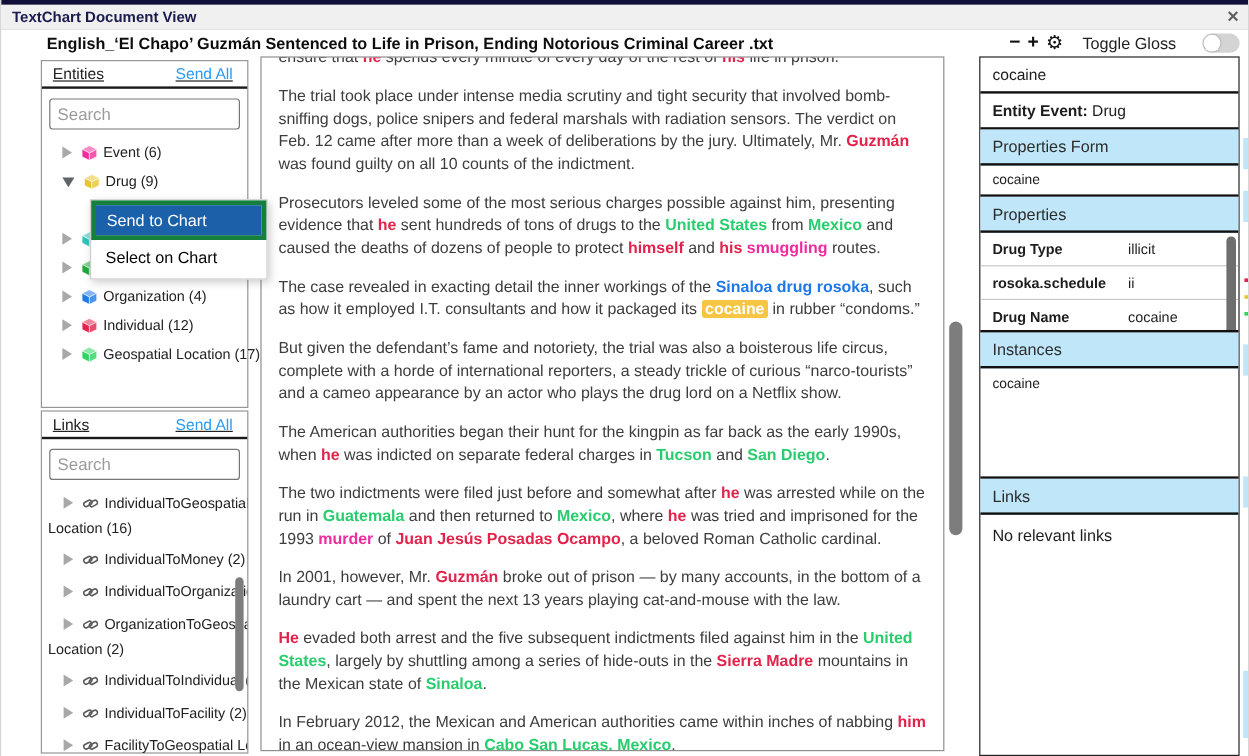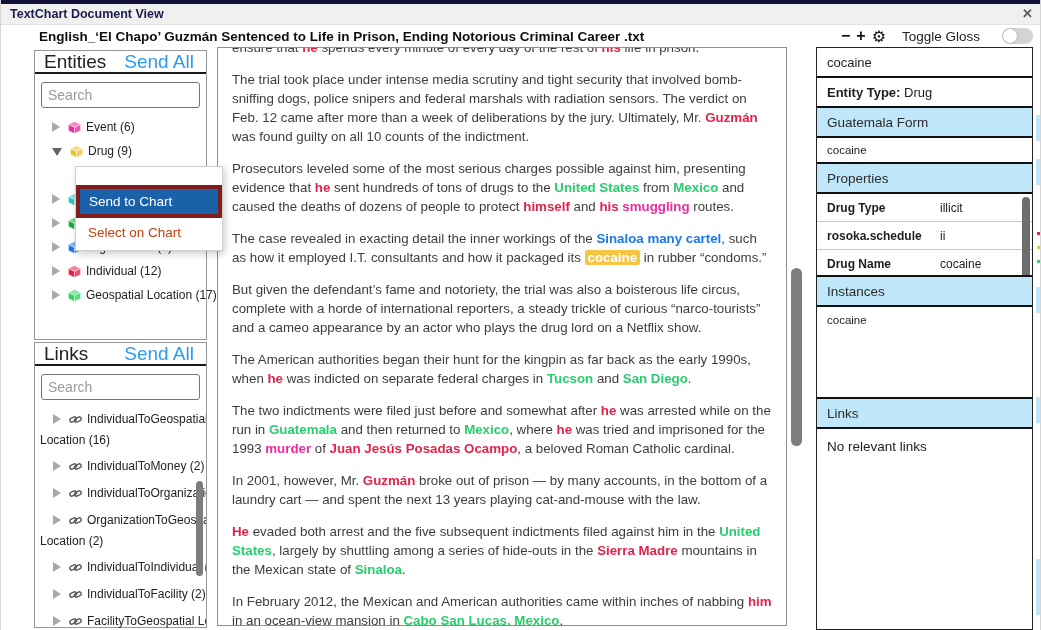--- a/index.html
+++ b/index.html
@@ -20,21 +20,21 @@
   .ctl-btn { font-size:16px; font-weight:700; color:#111; line-height:18px; margin-right:6px; }
   .gear { font-size:16px; color:#111; margin-right:16px; }
   .toggle-label { font-size:13.5px; color:#222; margin-right:22px; }
   .toggle { position:relative; width:31px; height:16px; background:#d4d4d4; border-radius:9px; }
   .toggle-knob { position:absolute; left:1px; top:1px; width:14px; height:14px; background:#fff; border-radius:50%; box-shadow:0 0 2px rgba(0,0,0,.35); }
 
   
   .panel-box { position:absolute; background:#fff; border:1px solid #979797; }
   .entities-box { left:33px; top:50px; width:173px; height:290px; }
   .links-box { left:33px; top:342px; width:173px; height:286px; }
-  .panel-header { display:flex; justify-content:space-between; align-items:center; height:23px; padding:0 12px 0 9px; border-bottom:2px solid #1a1a1a; font-size:19px; color:#222; }
+  .panel-header { display:flex; justify-content:space-between; align-items:center; height:23px; padding:0 12px 0 9px; border-bottom:2px solid #1a1a1a; font-size:13px; color:#222;text-decoration:underline; }
   .send-all { color:#2b9af3; }
   .search-input { display:block; margin:8px 6px 6px 6px; width:159px; height:23px; border:1px solid #767676; border-radius:3px; font-family:"Liberation Sans",sans-serif; font-size:14px; color:#444; padding:12px 6px; outline:none; }
   .search-input::placeholder { color:#9b9b9b; }
 
   .tree { padding-top:1px; }
   .tree-row { display:flex; align-items:center; height:24px; padding-left:17px; font-size:12px; color:#222; white-space:pre; }
   .tree-row.child { padding-left:44px; }
   .tri-r { width:0; height:0; border-left:8px solid #a8a8a8; border-top:5px solid transparent; border-bottom:5px solid transparent; margin-right:8px; flex:none; }
   .tri-d { width:0; height:0; border-top:8px solid #5f6368; border-left:5px solid transparent; border-right:5px solid transparent; margin-right:8px; margin-top:2px; flex:none; }
   .cube { margin-right:5px; flex:none; }
@@ -55,23 +55,23 @@
   .doc-content p:first-child { margin-top:0; }
   b.ent { font-weight:700; }
   .e-individual { color:#e3234b; }
   .e-geo { color:#29cd6e; }
   .e-org { color:#1e78e8; }
   .e-event { color:#f02b9d; }
   .e-drug { background:#f6c544; color:#fff; padding:0 3px; border-radius:2px; font-weight:700; }
 
   
   .ctx-menu { position:absolute; left:74px; top:166px; width:148px; background:#fff; border:1px solid #cfcfcf; box-shadow:2px 3px 7px rgba(0,0,0,.2); z-index:20; }
-  .red-frame { margin-top:18px; border:4px solid #7f1d1d; }
+  .red-frame { margin-top:0; border:4px solid #15803d; }
   .ctx-item-hl { background:#1a61aa; color:#fff; font-size:13.5px; padding:5px 9px; white-space:pre; }
-  .ctx-item { color:#c2410c; font-size:13.5px; padding:7px 16px 10px 12px; white-space:pre; }
+  .ctx-item { color:#000000; font-size:13.5px; padding:7px 16px 10px 12px; white-space:pre; }
 
   
   .rp { position:absolute; left:815px; top:47px; width:217px; height:583px; border:1px solid #222; background:#fff; font-size:13px; color:#1d1d1d; }
   .rp-row { padding:7px 10px 6px 10px; border-bottom:2px solid #111; }
   .rp-head { background:#bfe7f9; padding:7px 10px 6px 10px; border-bottom:2px solid #111; font-size:13.5px; color:#2c2c2c; }
   .rp-sub { padding:6px 10px; font-size:11.5px; border-bottom:2px solid #111; }
   .props { position:relative; height:83px; overflow:hidden; border-bottom:2px solid #111; }
   .prop-row { display:flex; align-items:center; padding:7px 10px 6px 10px; border-bottom:1px solid #c9c9c9; font-size:12px; }
   .prop-name { flex:1; font-weight:700; }
   .prop-value { width:82px; }
@@ -203,42 +203,42 @@
    </svg><span>FacilityToGeospatial Location</span></span><br></div>
     </div>
   <div class="sb-thumb" style="right:3px; top:138px; width:7px; height:95px;"></div>
 </div>
 
 <div class="doc-box">
   <div class="doc-content" id="doc-content">
       <p>ensure that <b class="ent e-individual">he</b> spends every minute of every day of the rest of <b class="ent e-individual">his</b> life in prison.</p>
       <p>The trial took place under intense media scrutiny and tight security that involved bomb-sniffing dogs, police snipers and federal marshals with radiation sensors. The verdict on Feb. 12 came after more than a week of deliberations by the jury. Ultimately, Mr. <b class="ent e-individual">Guzmán</b> was found guilty on all 10 counts of the indictment.</p>
       <p>Prosecutors leveled some of the most serious charges possible against him, presenting evidence that <b class="ent e-individual">he</b> sent hundreds of tons of drugs to the <b class="ent e-geo">United States</b> from <b class="ent e-geo">Mexico</b> and caused the deaths of dozens of people to protect <b class="ent e-individual">himself</b> and <b class="ent e-individual">his</b> <b class="ent e-event">smuggling</b> routes.</p>
-      <p>The case revealed in exacting detail the inner workings of the <b class="ent e-org">Sinaloa many cartel</b>, such as how it employed I.T. consultants and how it packaged its <b class="ent e-drug">cocaine</b> in rubber “condoms.”</p>
+      <p>The case revealed in exacting detail the inner workings of the <b class="ent e-org">Sinaloa drug rosoka</b>, such as how it employed I.T. consultants and how it packaged its <b class="ent e-drug">cocaine</b> in rubber “condoms.”</p>
       <p>But given the defendant’s fame and notoriety, the trial was also a boisterous life circus, complete with a horde of international reporters, a steady trickle of curious “narco-tourists” and a cameo appearance by an actor who plays the drug lord on a Netflix show.</p>
       <p>The American authorities began their hunt for the kingpin as far back as the early 1990s, when <b class="ent e-individual">he</b> was indicted on separate federal charges in <b class="ent e-geo">Tucson</b> and <b class="ent e-geo">San Diego</b>.</p>
       <p>The two indictments were filed just before and somewhat after <b class="ent e-individual">he</b> was arrested while on the run in <b class="ent e-geo">Guatemala</b> and then returned to <b class="ent e-geo">Mexico</b>, where <b class="ent e-individual">he</b> was tried and imprisoned for the 1993 <b class="ent e-event">murder</b> of <b class="ent e-individual">Juan Jesús Posadas Ocampo</b>, a beloved Roman Catholic cardinal.</p>
       <p>In 2001, however, Mr. <b class="ent e-individual">Guzmán</b> broke out of prison — by many accounts, in the bottom of a laundry cart — and spent the next 13 years playing cat-and-mouse with the law.</p>
       <p><b class="ent e-individual">He</b> evaded both arrest and the five subsequent indictments filed against him in the <b class="ent e-geo">United States</b>, largely by shuttling among a series of hide-outs in the <b class="ent e-individual">Sierra Madre</b> mountains in the Mexican state of <b class="ent e-geo">Sinaloa</b>.</p>
       <p>In February 2012, the Mexican and American authorities came within inches of nabbing <b class="ent e-individual">him</b> in an ocean-view mansion in <b class="ent e-geo">Cabo San Lucas, Mexico</b>.</p>
     </div>
 </div>
 <div class="sb-thumb" style="left:790px; top:268px; width:11px; height:178px; border-radius:6px;"></div>
 
 <div class="ctx-menu" id="ctx-menu">
     <div class="red-frame">
       <div class="ctx-item-hl">Send to Chart</div>
     </div>
     <div class="ctx-item">Select on Chart</div>
   </div>
 
 <div class="rp">
   <div class="rp-row">cocaine</div>
-  <div class="rp-row"><b>Entity Type:</b> <span>Drug</span></div>
-  <div class="rp-head">Guatemala Form</div>
+  <div class="rp-row"><b>Entity Event:</b> <span>Drug</span></div>
+  <div class="rp-head">Properties Form</div>
   <div class="rp-sub">cocaine</div>
   <div class="rp-head">Properties</div>
   <div class="props" id="props">
 
   <div class="prop-row">
         <span class="prop-name">Drug Type</span>
         <span class="prop-value">illicit</span>
       </div>
       <div class="prop-row">
         <span class="prop-name">rosoka.schedule</span>

